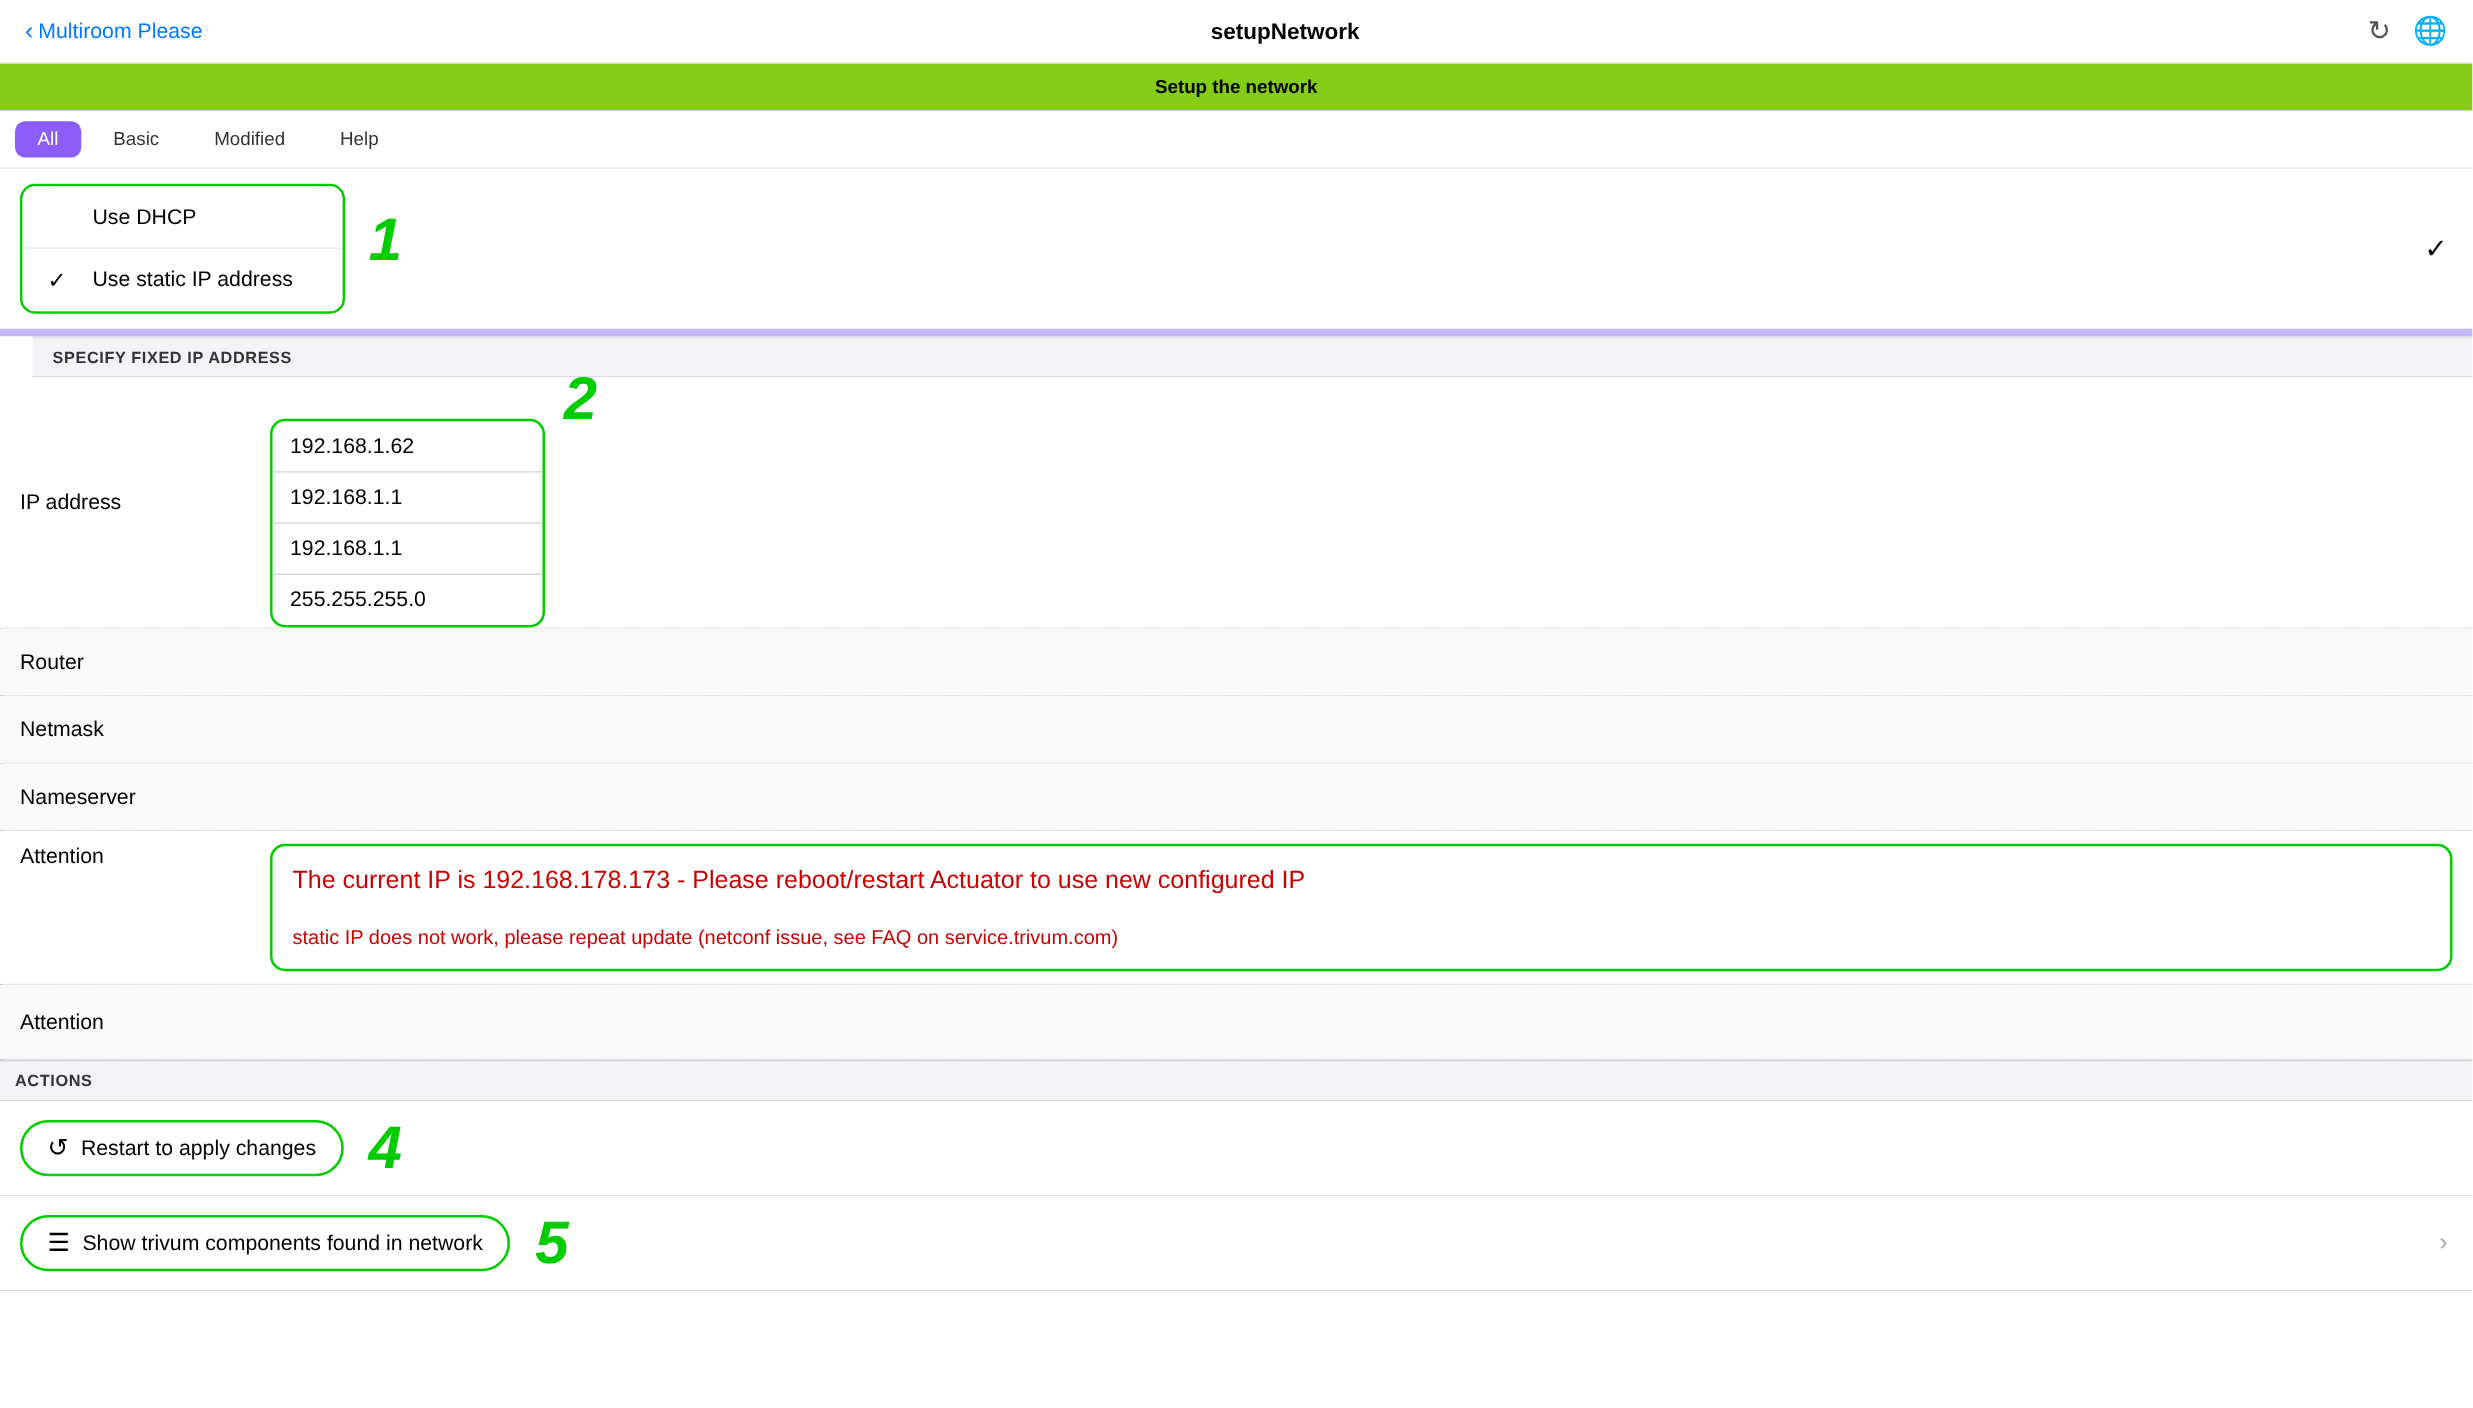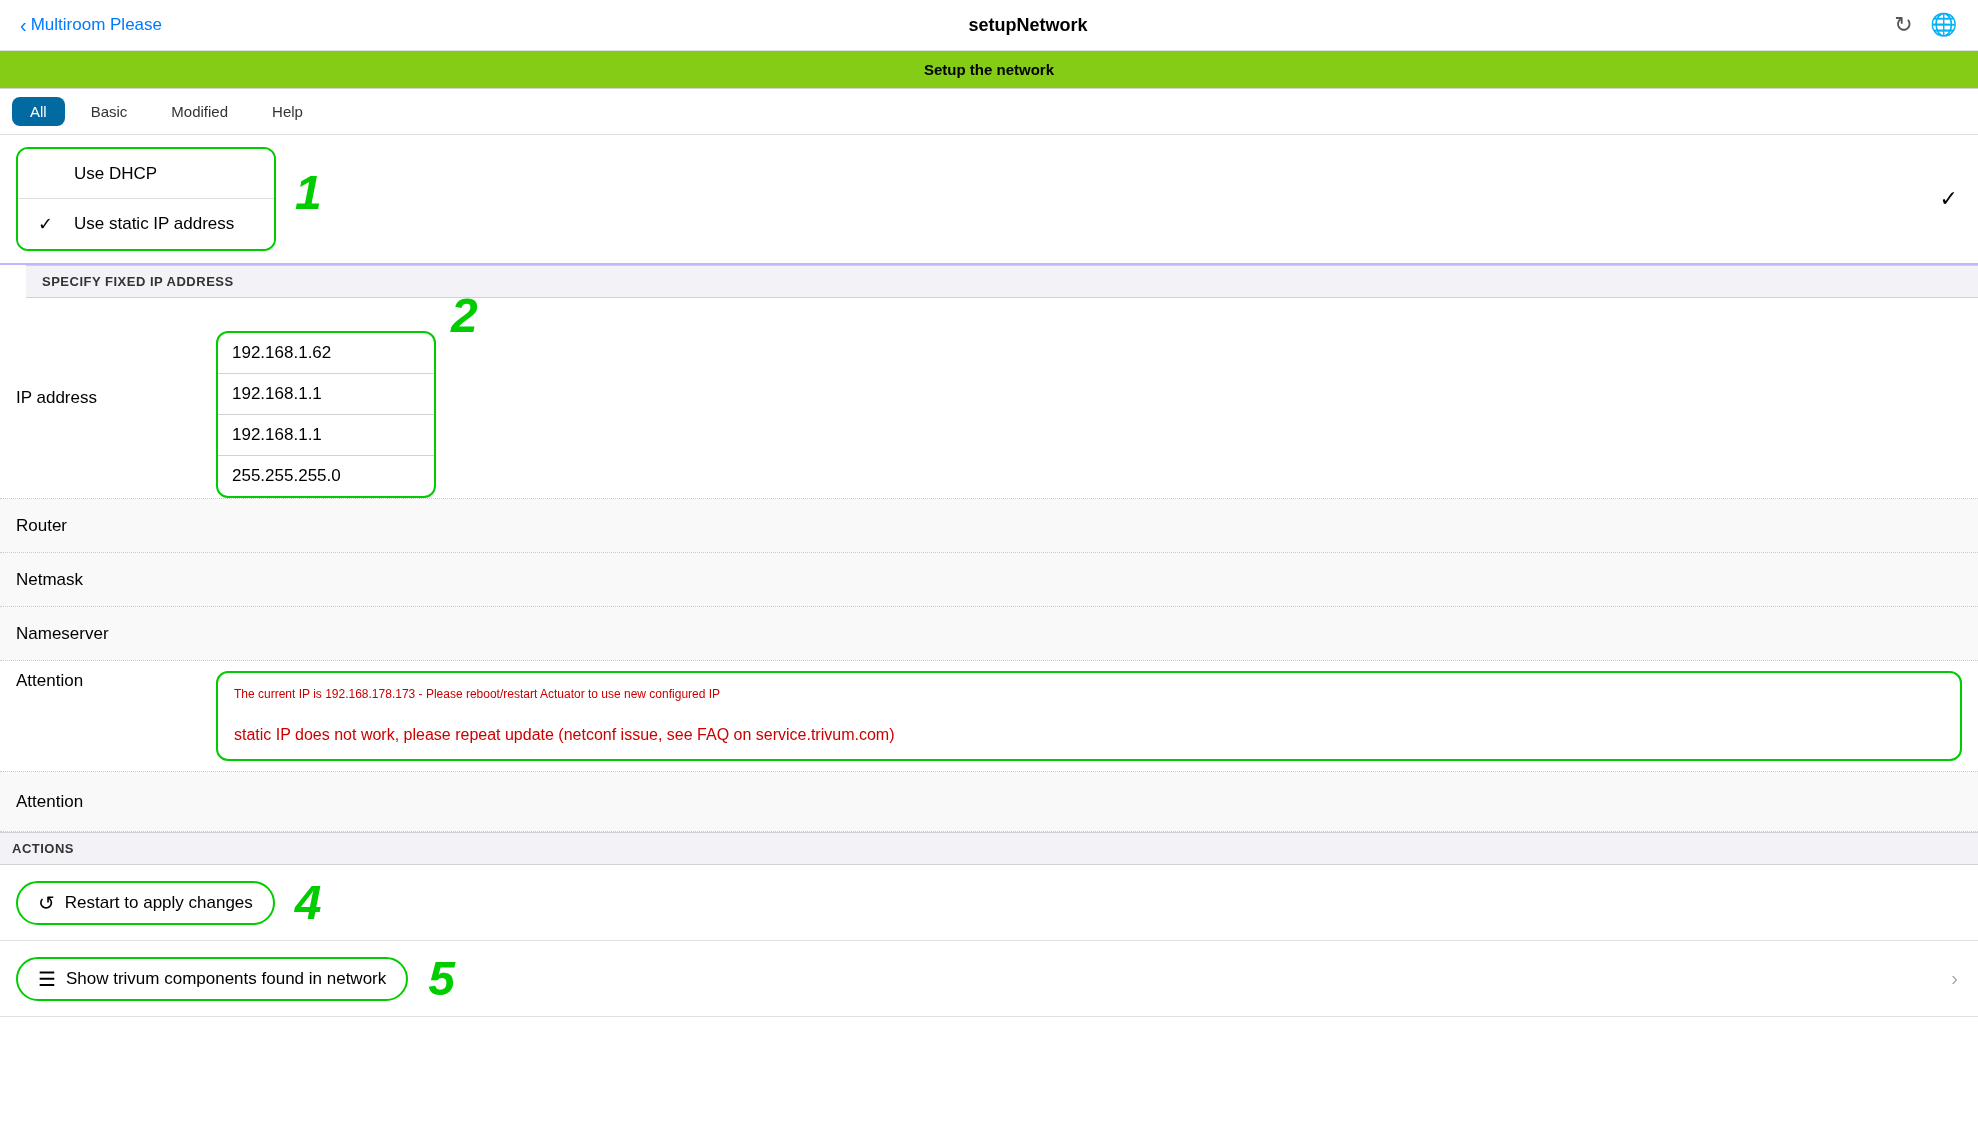--- a/index.html
+++ b/index.html
@@ -70,28 +70,28 @@
     .tab-btn {
       padding: 6px 18px;
       border-radius: 8px;
       border: none;
       font-size: 15px;
       cursor: pointer;
       background: transparent;
       color: #333;
     }
     .tab-btn.active {
-      background: #0369a1;
+      background: #8b5cf6;
       color: #fff;
     }
 
     
     .dropdown-section {
       padding: 10px 16px;
-      border-bottom: 2px solid #c4b5fd;
+      border-bottom: 6px solid #c4b5fd;
       background: #fff;
       position: relative;
       display: flex;
       align-items: center;
     }
     .dropdown-box {
       border: 2.5px solid #00cc00;
       border-radius: 12px;
       overflow: hidden;
       min-width: 260px;
@@ -246,21 +246,21 @@
 
     .attention-combined {
       border: 2.5px solid #00cc00;
       border-radius: 12px;
       background: #fff;
       padding: 12px 16px;
       position: relative;
     }
     .attention-combined .line1 {
       color: #cc0000;
-      font-size: 12px;
+      font-size: 20px;
       margin-bottom: 20px;
     }
     .attention-combined .line2 {
       color: #cc0000;
       font-size: 16px;
     }
   </style>
 </head>
 <body>
 

